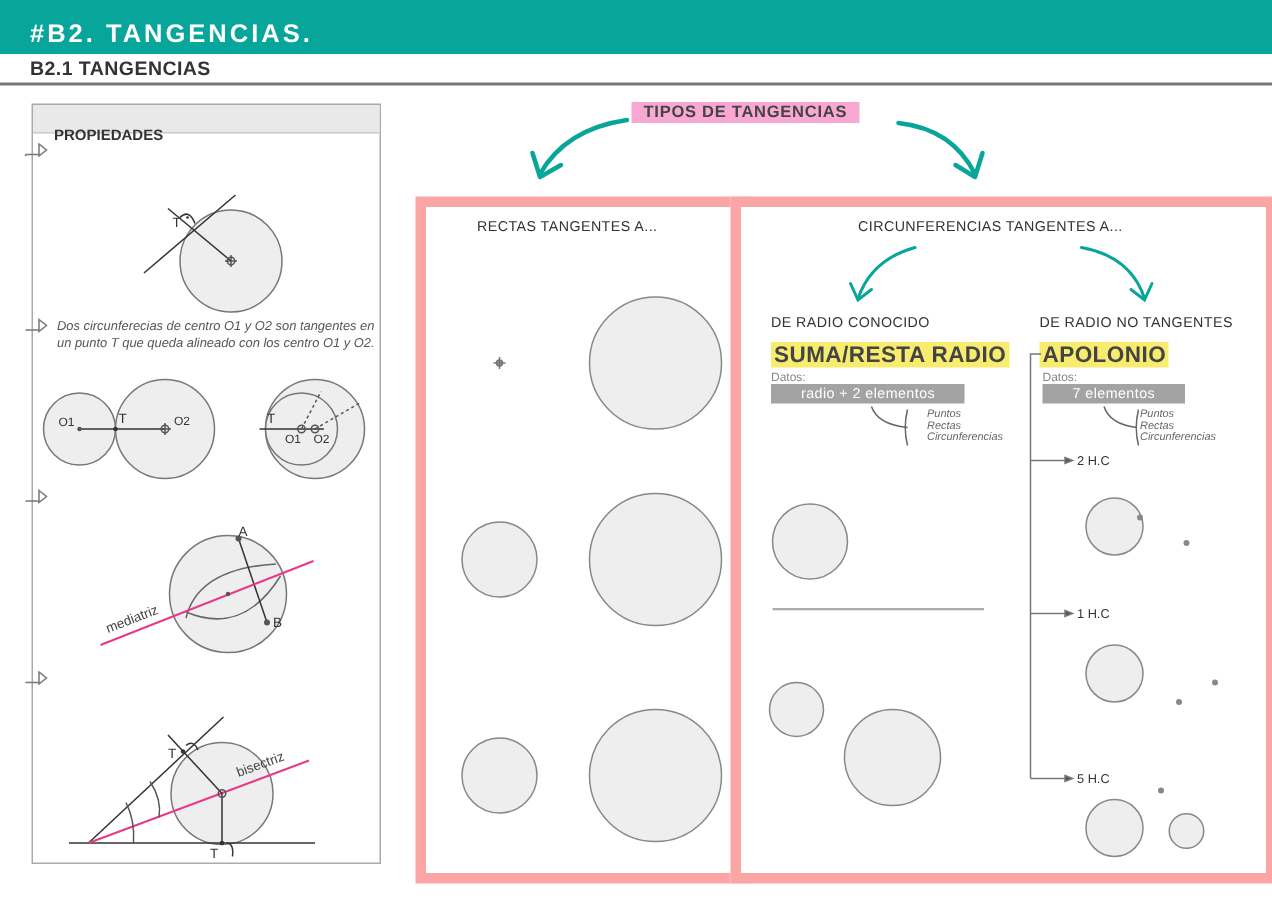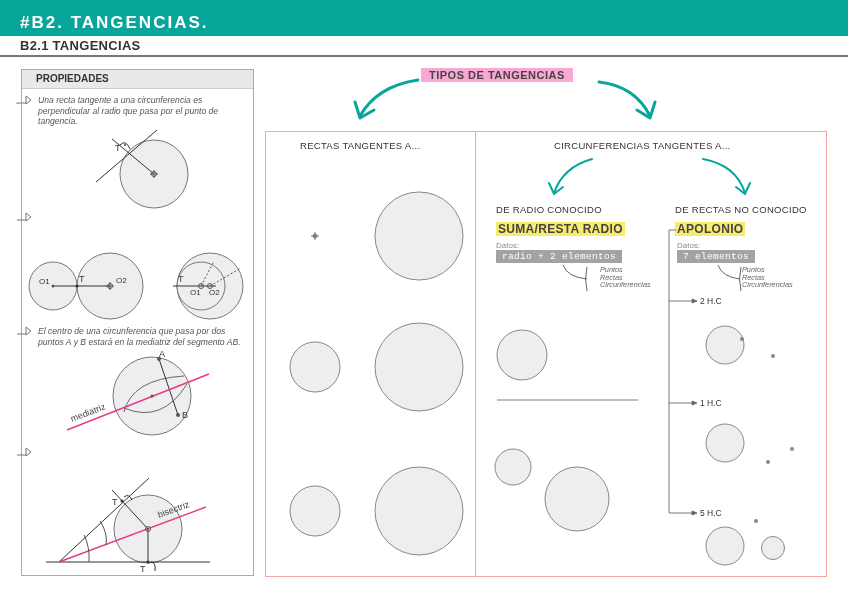--- a/index.html
+++ b/index.html
@@ -4,67 +4,67 @@
 <style>
   html, body { margin:0; padding:0; }
   body { width:848px; height:599px; background:#ffffff; position:relative; overflow:hidden;
          font-family:"Liberation Sans", sans-serif; color:#333; }
   .topbar { position:absolute; left:0; top:0; width:848px; height:36px; background:#08a59a; }
   .topbar .title { position:absolute; left:20px; top:13px; color:#fff; font-size:17px; font-weight:bold; letter-spacing:2px; }
   .subtitle { position:absolute; left:20px; top:38px; font-size:13px; font-weight:bold; color:#333; letter-spacing:0.3px; }
   .subline { position:absolute; left:0; top:55px; width:848px; height:2px; background:#777; }
 
   .props { position:absolute; left:21px; top:69px; width:231px; height:505px; border:1px solid #aaa; background:#fff; }
-  .props .hdr { height:19px; background:#e9e9e9; border-bottom:1px solid #ccc; font-size:10px; font-weight:bold; color:#333; padding:3px 0 0 14px; box-sizing:border-box; }
+  .props .hdr { height:19px; background:#e9e9e9; border-bottom:1px solid #ccc; font-size:10px; font-weight:bold; color:#333; padding:15px 0 0 14px; box-sizing:border-box; }
   .prop-text { position:absolute; left:16px; width:212px; font-size:8.6px; font-style:italic; color:#555; line-height:10.5px; }
   .arrow-ic { position:absolute; left:-5px; }
 
   .tipos { position:absolute; left:421px; top:68px; font-size:11px; font-weight:bold; color:#444; letter-spacing:0.5px; padding:1px 8px; background:#f9a8d4; }
-  .panel { position:absolute; border:1px solid #fca5a5; background:#fff; }
+  .panel { position:absolute; border:7px solid #fca5a5; background:#fff;margin-left:12px; }
   .ptitle { position:absolute; font-size:9.5px; color:#333; letter-spacing:0.3px; }
   .sub-h { position:absolute; font-size:9.5px; color:#333; font-weight:normal; letter-spacing:0.3px; }
-  .hl { position:absolute; font-size:12px; font-weight:bold; color:#444; background:#f7ec6e; padding:0 2px; letter-spacing:0.3px; }
+  .hl { position:absolute; font-size:15px; font-weight:bold; color:#444; background:#f7ec6e; padding:0 2px; letter-spacing:0.3px; }
   .datos { position:absolute; font-size:8px; color:#888; }
-  .gbox { position:absolute; background:#a3a3a3; color:#fff; font-size:9.5px; padding:1px 6px; letter-spacing:0.3px;font-family:Liberation Mono, monospace; }
+  .gbox { position:absolute; background:#a3a3a3; color:#fff; font-size:9.5px; padding:1px 20px; letter-spacing:0.3px; }
   .ilist { position:absolute; font-size:7.3px; font-style:italic; color:#666; line-height:7.6px; }
   .hc { position:absolute; font-size:8.5px; color:#333;text-align:right; }
   svg { position:absolute; overflow:visible; }
 </style>
 </head>
 <body>
 
 <div class="topbar">
   <div class="title">#B2. TANGENCIAS.</div>
 </div>
 <div class="subtitle">B2.1 TANGENCIAS</div>
 <div class="subline"></div>
 
 <div class="props">
   <div class="hdr">PROPIEDADES</div>
 
   <svg class="arrow-ic" style="left:-5px;top:25px" width="16" height="10" viewBox="0 0 16 10">
     <path d="M0 8 H9 M9 1 L14 5 L9 9 Z" fill="none" stroke="#777" stroke-width="1"></path>
       <path d="M0 8 V9" stroke="#777"></path>
   </svg>
-  <div class="prop-text" style="top:25px">Una recta tangente a una circunferencia es perpendicular al radio que pasa por el punto de tangencia.</div>
   <svg style="left:60px;top:60px" width="120" height="80" viewBox="0 0 120 80">
     <circle cx="72" cy="44" r="34" fill="#eeeeee" stroke="#777" stroke-width="1"></circle>
     <line x1="14" y1="52" x2="75" y2="0" stroke="#333" stroke-width="1"></line>
     <line x1="30" y1="9" x2="72" y2="44" stroke="#333" stroke-width="1"></line>
     <path d="M38 15 Q44 9 48 19" fill="none" stroke="#333"></path>
       <circle cx="43" cy="15" r="0.9" fill="#333"></circle>
     <circle cx="72" cy="44" r="2.5" fill="none" stroke="#555"></circle>
       <line x1="68" y1="44" x2="76" y2="44" stroke="#555"></line>
       <line x1="72" y1="40" x2="72" y2="48" stroke="#555"></line>
     <text x="33" y="21" font-size="9" fill="#333" font-family="Liberation Sans, sans-serif">T</text>
   </svg>
 
   <svg class="arrow-ic" style="left:-5px;top:142px" width="16" height="10" viewBox="0 0 16 10">
     <path d="M0 8 H9 M9 1 L14 5 L9 9 Z" fill="none" stroke="#777" stroke-width="1"></path>
   </svg>
+  <div class="prop-text" style="top:142px">Dos circunferecias de centro O1 y O2 son tangentes en un punto T que queda alineado con los centro O1 y O2.</div>
   <svg style="left:6px;top:178px" width="225" height="80" viewBox="0 0 225 80">
     <circle cx="25" cy="38" r="24" fill="#eeeeee" stroke="#777"></circle>
     <circle cx="82" cy="38" r="33" fill="#eeeeee" stroke="#777"></circle>
     <line x1="25" y1="38" x2="82" y2="38" stroke="#333"></line>
     <circle cx="49" cy="38" r="1.5" fill="#333"></circle>
     <circle cx="82" cy="38" r="2.5" fill="none" stroke="#555"></circle>
       <line x1="78" y1="38" x2="86" y2="38" stroke="#555"></line>
       <line x1="82" y1="34" x2="82" y2="42" stroke="#555"></line>
     <circle cx="25" cy="38" r="1.5" fill="#555"></circle>
     <text x="11" y="36" font-size="8" fill="#333" font-family="Liberation Sans, sans-serif">O1</text>
@@ -78,21 +78,20 @@
     <circle cx="173" cy="38" r="2.5" fill="none" stroke="#555"></circle>
       <circle cx="182" cy="38" r="2.5" fill="none" stroke="#555"></circle>
     <text x="150" y="34" font-size="9" fill="#333" font-family="Liberation Sans, sans-serif">T</text>
     <text x="162" y="47" font-size="8" fill="#333" font-family="Liberation Sans, sans-serif">O1</text>
     <text x="181" y="47" font-size="8" fill="#333" font-family="Liberation Sans, sans-serif">O2</text>
   </svg>
 
   <svg class="arrow-ic" style="left:-5px;top:256px" width="16" height="10" viewBox="0 0 16 10">
     <path d="M0 8 H9 M9 1 L14 5 L9 9 Z" fill="none" stroke="#777" stroke-width="1"></path>
   </svg>
-  <div class="prop-text" style="top:256px">El centro de una circunferencia que pasa por dos puntos A y B estará en la mediatriz del segmento AB.</div>
   <svg style="left:40px;top:284px" width="160" height="80" viewBox="0 0 160 80">
     <circle cx="90" cy="42" r="39" fill="#eeeeee" stroke="#777"></circle>
     <path d="M62 58 Q70 25 122 22 M62 54 Q100 70 125 30" fill="none" stroke="#666"></path>
     <line x1="97" y1="5" x2="116" y2="61" stroke="#333"></line>
     <line x1="5" y1="76" x2="147" y2="20" stroke="#e8388a" stroke-width="1.4"></line>
     <circle cx="97" cy="5" r="2" fill="#555"></circle>
       <circle cx="116" cy="61" r="2" fill="#555"></circle>
     <circle cx="90" cy="42" r="1.5" fill="#555"></circle>
     <text x="97" y="3" font-size="9" fill="#333" font-family="Liberation Sans, sans-serif">A</text>
     <text x="120" y="64" font-size="9" fill="#333" font-family="Liberation Sans, sans-serif">B</text>
@@ -171,21 +170,21 @@
     <div>Rectas</div>
     <div>Circunferencias</div>
   </div>
   <svg style="left:0;top:0" width="175" height="444" viewBox="0 0 175 444">
     <circle cx="46" cy="223" r="25" fill="#eeeeee" stroke="#888"></circle>
     <line x1="21" y1="268" x2="162" y2="268" stroke="#aaa" stroke-width="1.5"></line>
     <circle cx="37" cy="335" r="18" fill="#eeeeee" stroke="#888"></circle>
     <circle cx="101" cy="367" r="32" fill="#eeeeee" stroke="#888"></circle>
   </svg>
 
-  <div class="sub-h" style="left:199px;top:72px">DE RECTAS NO CONOCIDO</div>
+  <div class="sub-h" style="left:199px;top:72px">DE RADIO NO TANGENTES</div>
   <div class="hl" style="left:199px;top:90px">APOLONIO</div>
   <div class="datos" style="left:201px;top:109px">Datos:</div>
   <div class="gbox" style="left:201px;top:118px">7 elementos</div>
   <svg style="left:240px;top:133px" width="40" height="30" viewBox="0 0 40 30">
     <path d="M2 0 Q6 12 24 14" fill="none" stroke="#666"></path>
       <path d="M25 2 Q22 14 25 26" fill="none" stroke="#666"></path>
   </svg>
   <div class="ilist" style="left:266px;top:134px">
     <div>Puntos</div>
     <div>Rectas</div>

